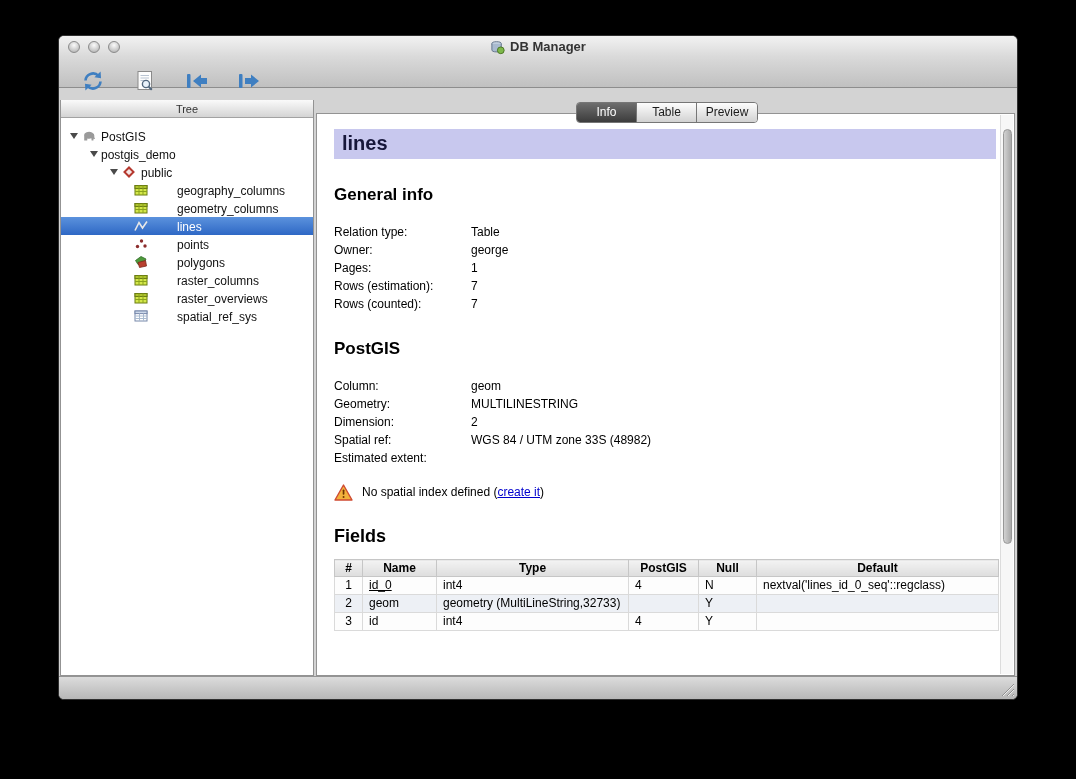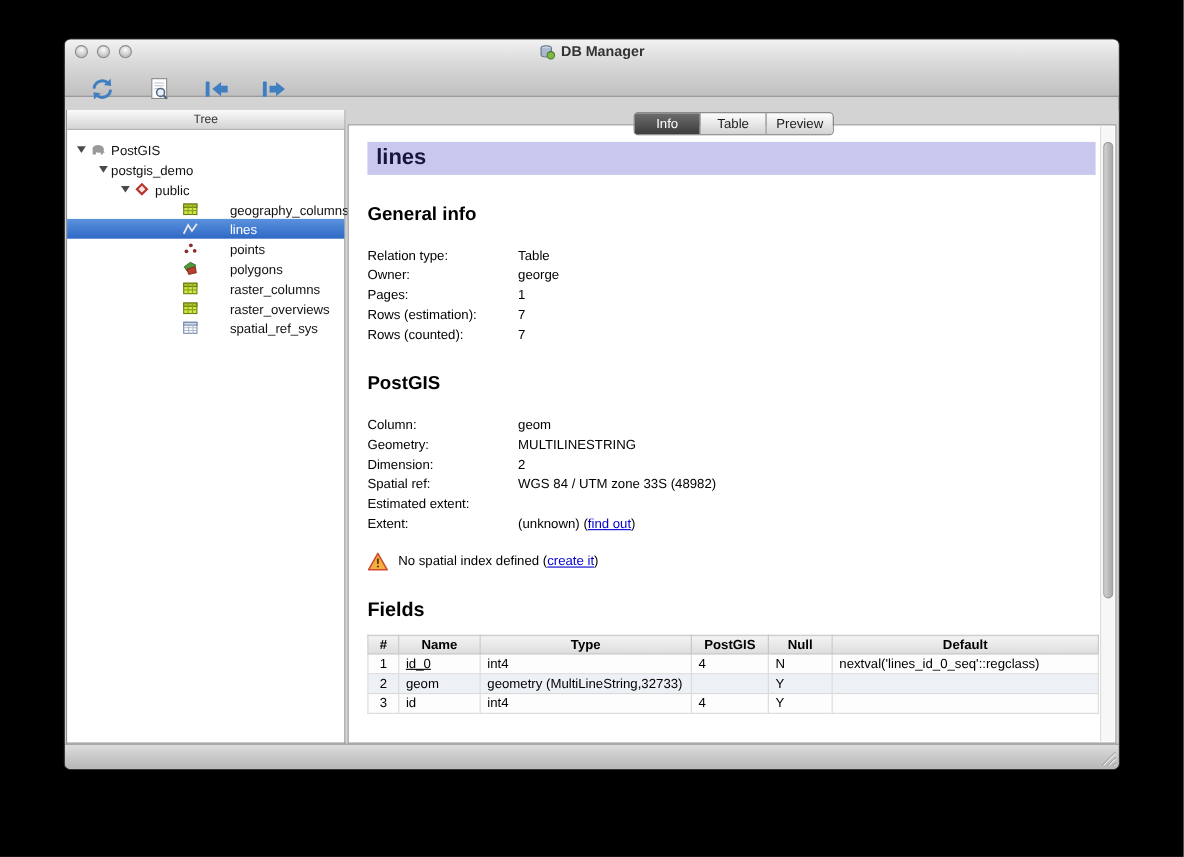--- a/index.html
+++ b/index.html
@@ -54,21 +54,21 @@
   }
   .tree-body { padding-top:9px; }
   .tree-row { height:18px; display:flex; align-items:center; font-size:12px; color:#111; white-space:nowrap; }
   .tree-row.selected {
     background:linear-gradient(#5b92dd,#2e68c5);
     color:#fff;
   }
   .lvl0 { padding-left:6px; }
   .lvl1 { padding-left:26px; }
   .lvl2 { padding-left:46px; }
-  .lvl3 { padding-left:66px;gap:24px; }
+  .lvl3 { padding-left:34px;gap:24px; }
   .disc { width:14px; height:14px; display:flex; align-items:center; justify-content:center; flex:none; }
   .disc.open::after {
     content:""; width:0; height:0;
     border-left:4px solid transparent; border-right:4px solid transparent;
     border-top:6px solid #4a4a4a;
   }
   .ticon { width:16px; height:16px; margin-right:4px; flex:none; }
   .ticon svg { display:block; }
   .tlabel { padding-top:1px; }
   
@@ -239,20 +239,31 @@
           <span class="ticon">
             <svg viewBox="0 0 16 16" width="16" height="16">
                 <rect x="2" y="3.5" width="12" height="9.5" fill="#d4e84a" stroke="#6b7d12"></rect>
                 <rect x="2" y="3.5" width="12" height="3" fill="#aec32e" stroke="#6b7d12"></rect>
                 <path d="M2 9.5 H14 M6 3.5 V13 M10 3.5 V13" stroke="#8ba31c" fill="none"></path>
               </svg>
           </span>
           <span class="tlabel">geography_columns</span>
         </div>
 
+        <div class="tree-row lvl3">
+          <span class="disc"></span>
+          <span class="ticon">
+            <svg viewBox="0 0 16 16" width="16" height="16">
+                <rect x="2" y="3.5" width="12" height="9.5" fill="#d4e84a" stroke="#6b7d12"></rect>
+                <rect x="2" y="3.5" width="12" height="3" fill="#aec32e" stroke="#6b7d12"></rect>
+                <path d="M2 9.5 H14 M6 3.5 V13 M10 3.5 V13" stroke="#8ba31c" fill="none"></path>
+              </svg>
+          </span>
+          <span class="tlabel">geometry_columns</span>
+        </div>
 
         <div class="tree-row lvl3 selected">
           <span class="disc"></span>
           <span class="ticon">
             <svg viewBox="0 0 16 16" width="16" height="16">
                 <path d="M2 12.5 L6 4.5 L9.5 10 L14 3.5" fill="none" stroke="#e8e8e8" stroke-width="1.6"></path>
               </svg>
           </span>
           <span class="tlabel">lines</span>
         </div>
@@ -368,24 +379,20 @@
               <span class="k">Dimension:</span>
               <span class="v">2</span>
             </div>
           <div class="kv">
               <span class="k">Spatial ref:</span>
               <span class="v">WGS 84 / UTM zone 33S (48982)</span>
             </div>
           <div class="kv">
               <span class="k">Estimated extent:</span>
             </div>
-          <div class="kv">
-            <span class="k">Extent:</span>
-            <span class="v"><span>(unknown) (</span><a class="link">find out</a><span>)</span></span>
-          </div>
         </div>
 
         <div class="warning-row">
           <svg width="19" height="17" viewBox="0 0 19 17">
             <path d="M9.5 1 L18 16 H1 Z" fill="#f2b13c" stroke="#cf4a32" stroke-width="1.4" stroke-linejoin="round"></path>
             <rect x="8.7" y="5.5" width="1.7" height="5.3" rx=".8" fill="#6e3300"></rect>
             <circle cx="9.55" cy="13" r="1" fill="#6e3300"></circle>
           </svg>
           <span><span>No spatial index defined (</span><a class="link">create it</a><span>)</span></span>
         </div>

